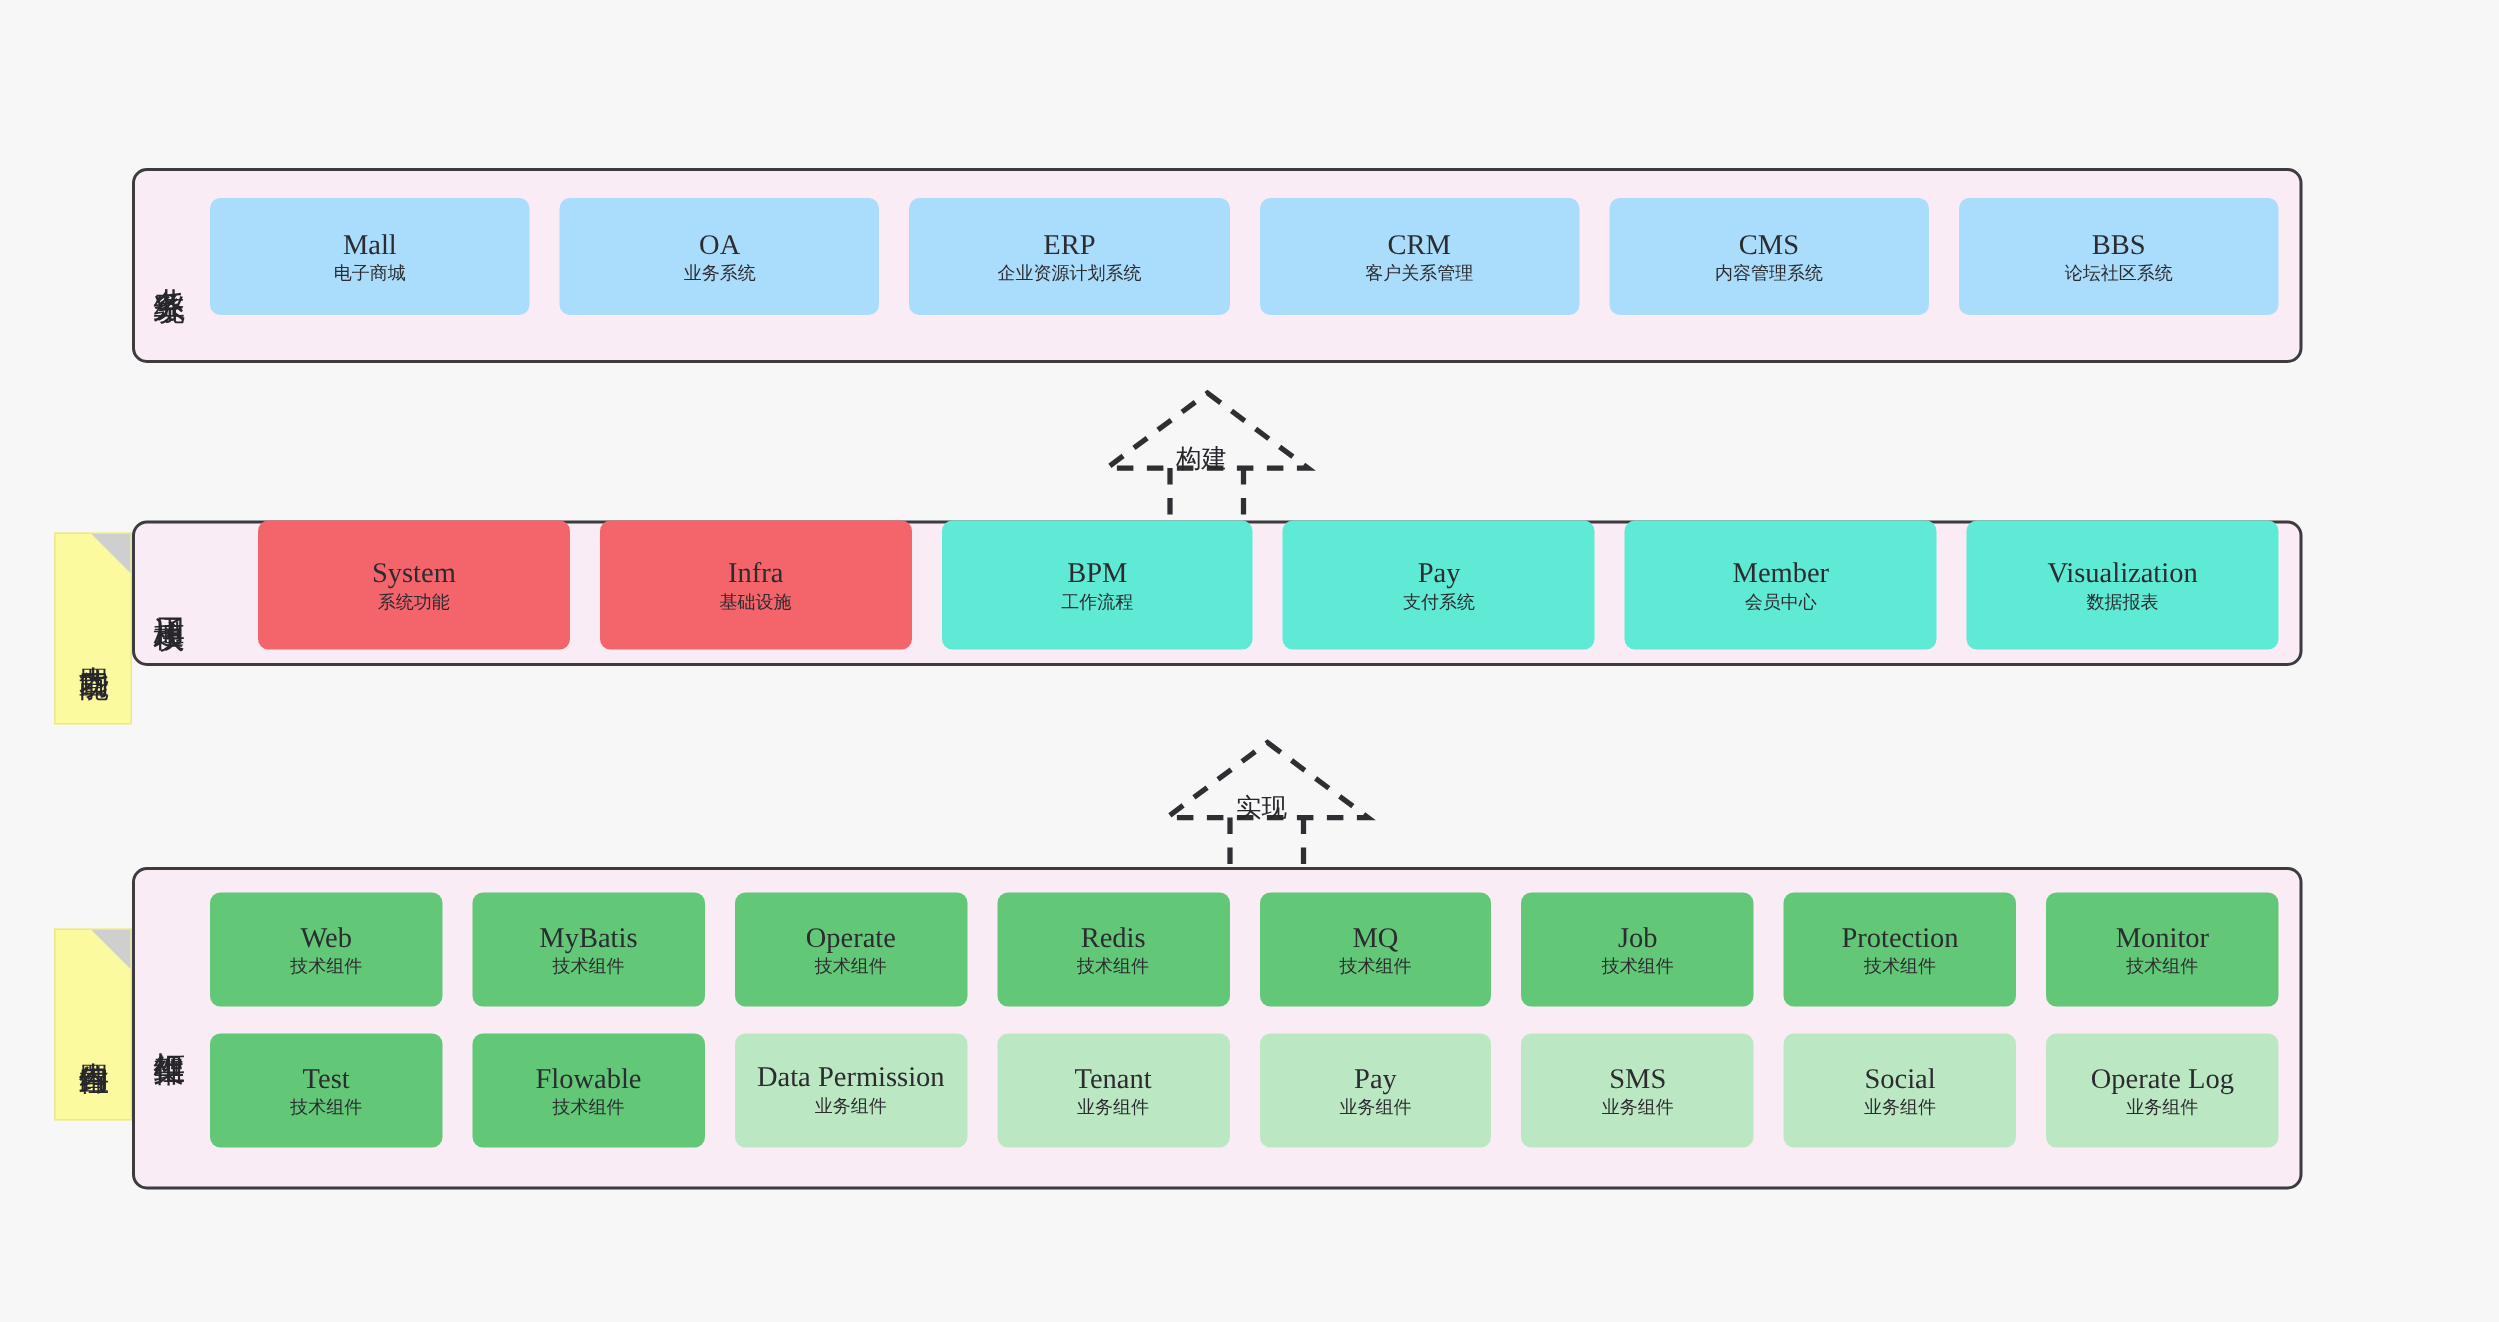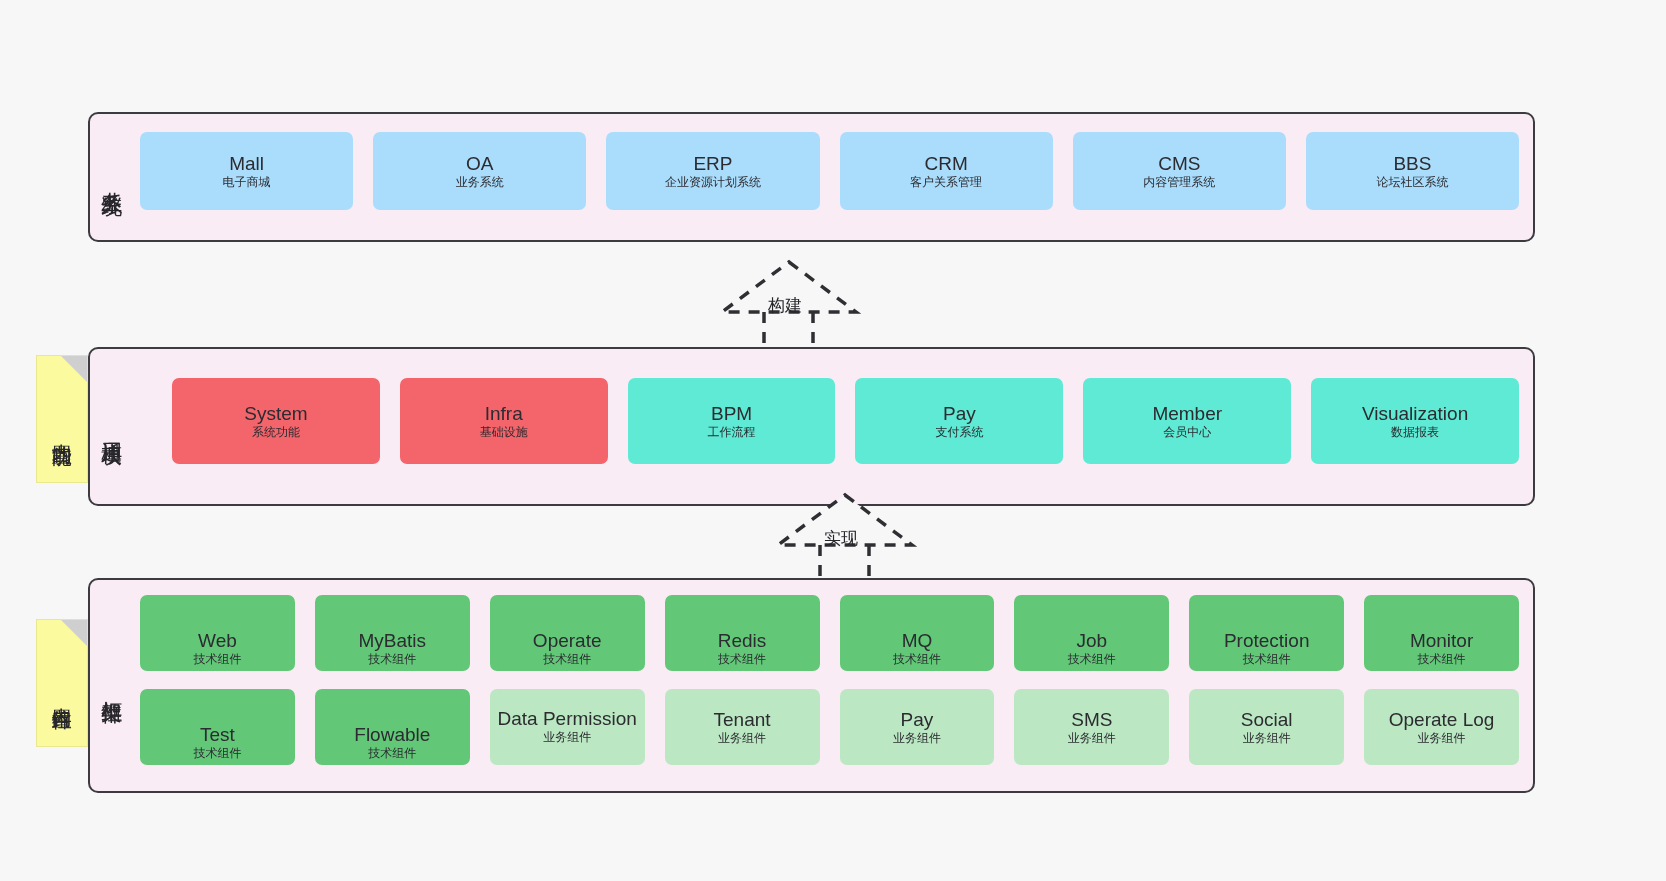--- a/index.html
+++ b/index.html
@@ -43,20 +43,21 @@
     text-orientation: upright;
     white-space: nowrap;
   }
   .layer-body {
     flex: 1 1 auto;
     display: flex;
     flex-direction: column;
     justify-content: center;
     gap: 18px;
     padding: 0 14px 12px 6px;
+    font-family: Liberation Serif, serif;
   }
   .row {
     display: flex;
     flex-direction: row;
     align-items: stretch;
     gap: 20px;
   }
 
   
   .card {
@@ -76,21 +77,21 @@
     font-size: 19px;
   }
   .card .card-cn {
     font-size: 12px;
   }
   .card .card-en.two-line { line-height: 1.18; }
 
   .card-blue       { background: #aadcfb; height: 78px; }
   .card-red        { background: #f4646b; height: 86px; }
   .card-pink       { background: #5eead4; height: 86px; }
-  .card-green      { background: #62c878; height: 76px; justify-content: flex-end; }
+  .card-green      { background: #62c878; height: 76px; }
   .card-lightgreen { background: #bbe8c3; height: 76px; }
 
   
   .note {
     position: absolute;
     box-sizing: border-box;
     background: #fbfa9e;
     border: 1px solid #e9e88e;
     display: flex;
     align-items: center;
@@ -168,36 +169,36 @@
 
         <div class="card card-blue">
           <span class="card-en">BBS</span>
           <span class="card-cn">论坛社区系统</span>
         </div>
 
       </div>
     </div>
   </div>
 
-  <div class="arrow-wrap" style="left:716px; top:258px;">
+  <div class="arrow-wrap" style="left:732px; top:258px;">
     <svg width="150" height="86" viewBox="0 0 150 86">
 
       <path d="M 73 4 L 140 54 L 6 54 Z" fill="#f7f7f7" stroke="#2f2f33" stroke-width="3.5" stroke-dasharray="11 9" stroke-linejoin="miter"></path>
 
       <path d="M 48 54 L 48 86 M 97 54 L 97 86" fill="none" stroke="#2f2f33" stroke-width="3.5" stroke-dasharray="11 9"></path>
     </svg>
     <div class="arrow-label" style="left:52px; top:36px;">构建</div>
   </div>
 
   <div class="note" style="left:36px; top:355px; width:52px; height:128px;">
     <span class="fold"></span>
     <span class="note-text">内置功能</span>
   </div>
 
-  <div class="layer" id="layer-modules" style="left:88px; top:347px; width:1447px; height:159px;gap:32px;">
+  <div class="layer" id="layer-modules" style="left:88px; top:347px; width:1447px; height:97px;gap:32px;">
     <div class="layer-title">通用模块</div>
     <div class="layer-body">
       <div class="row">
 
         <div class="card card-red">
           <span class="card-en">System</span>
           <span class="card-cn">系统功能</span>
         </div>
 
         <div class="card card-red">

